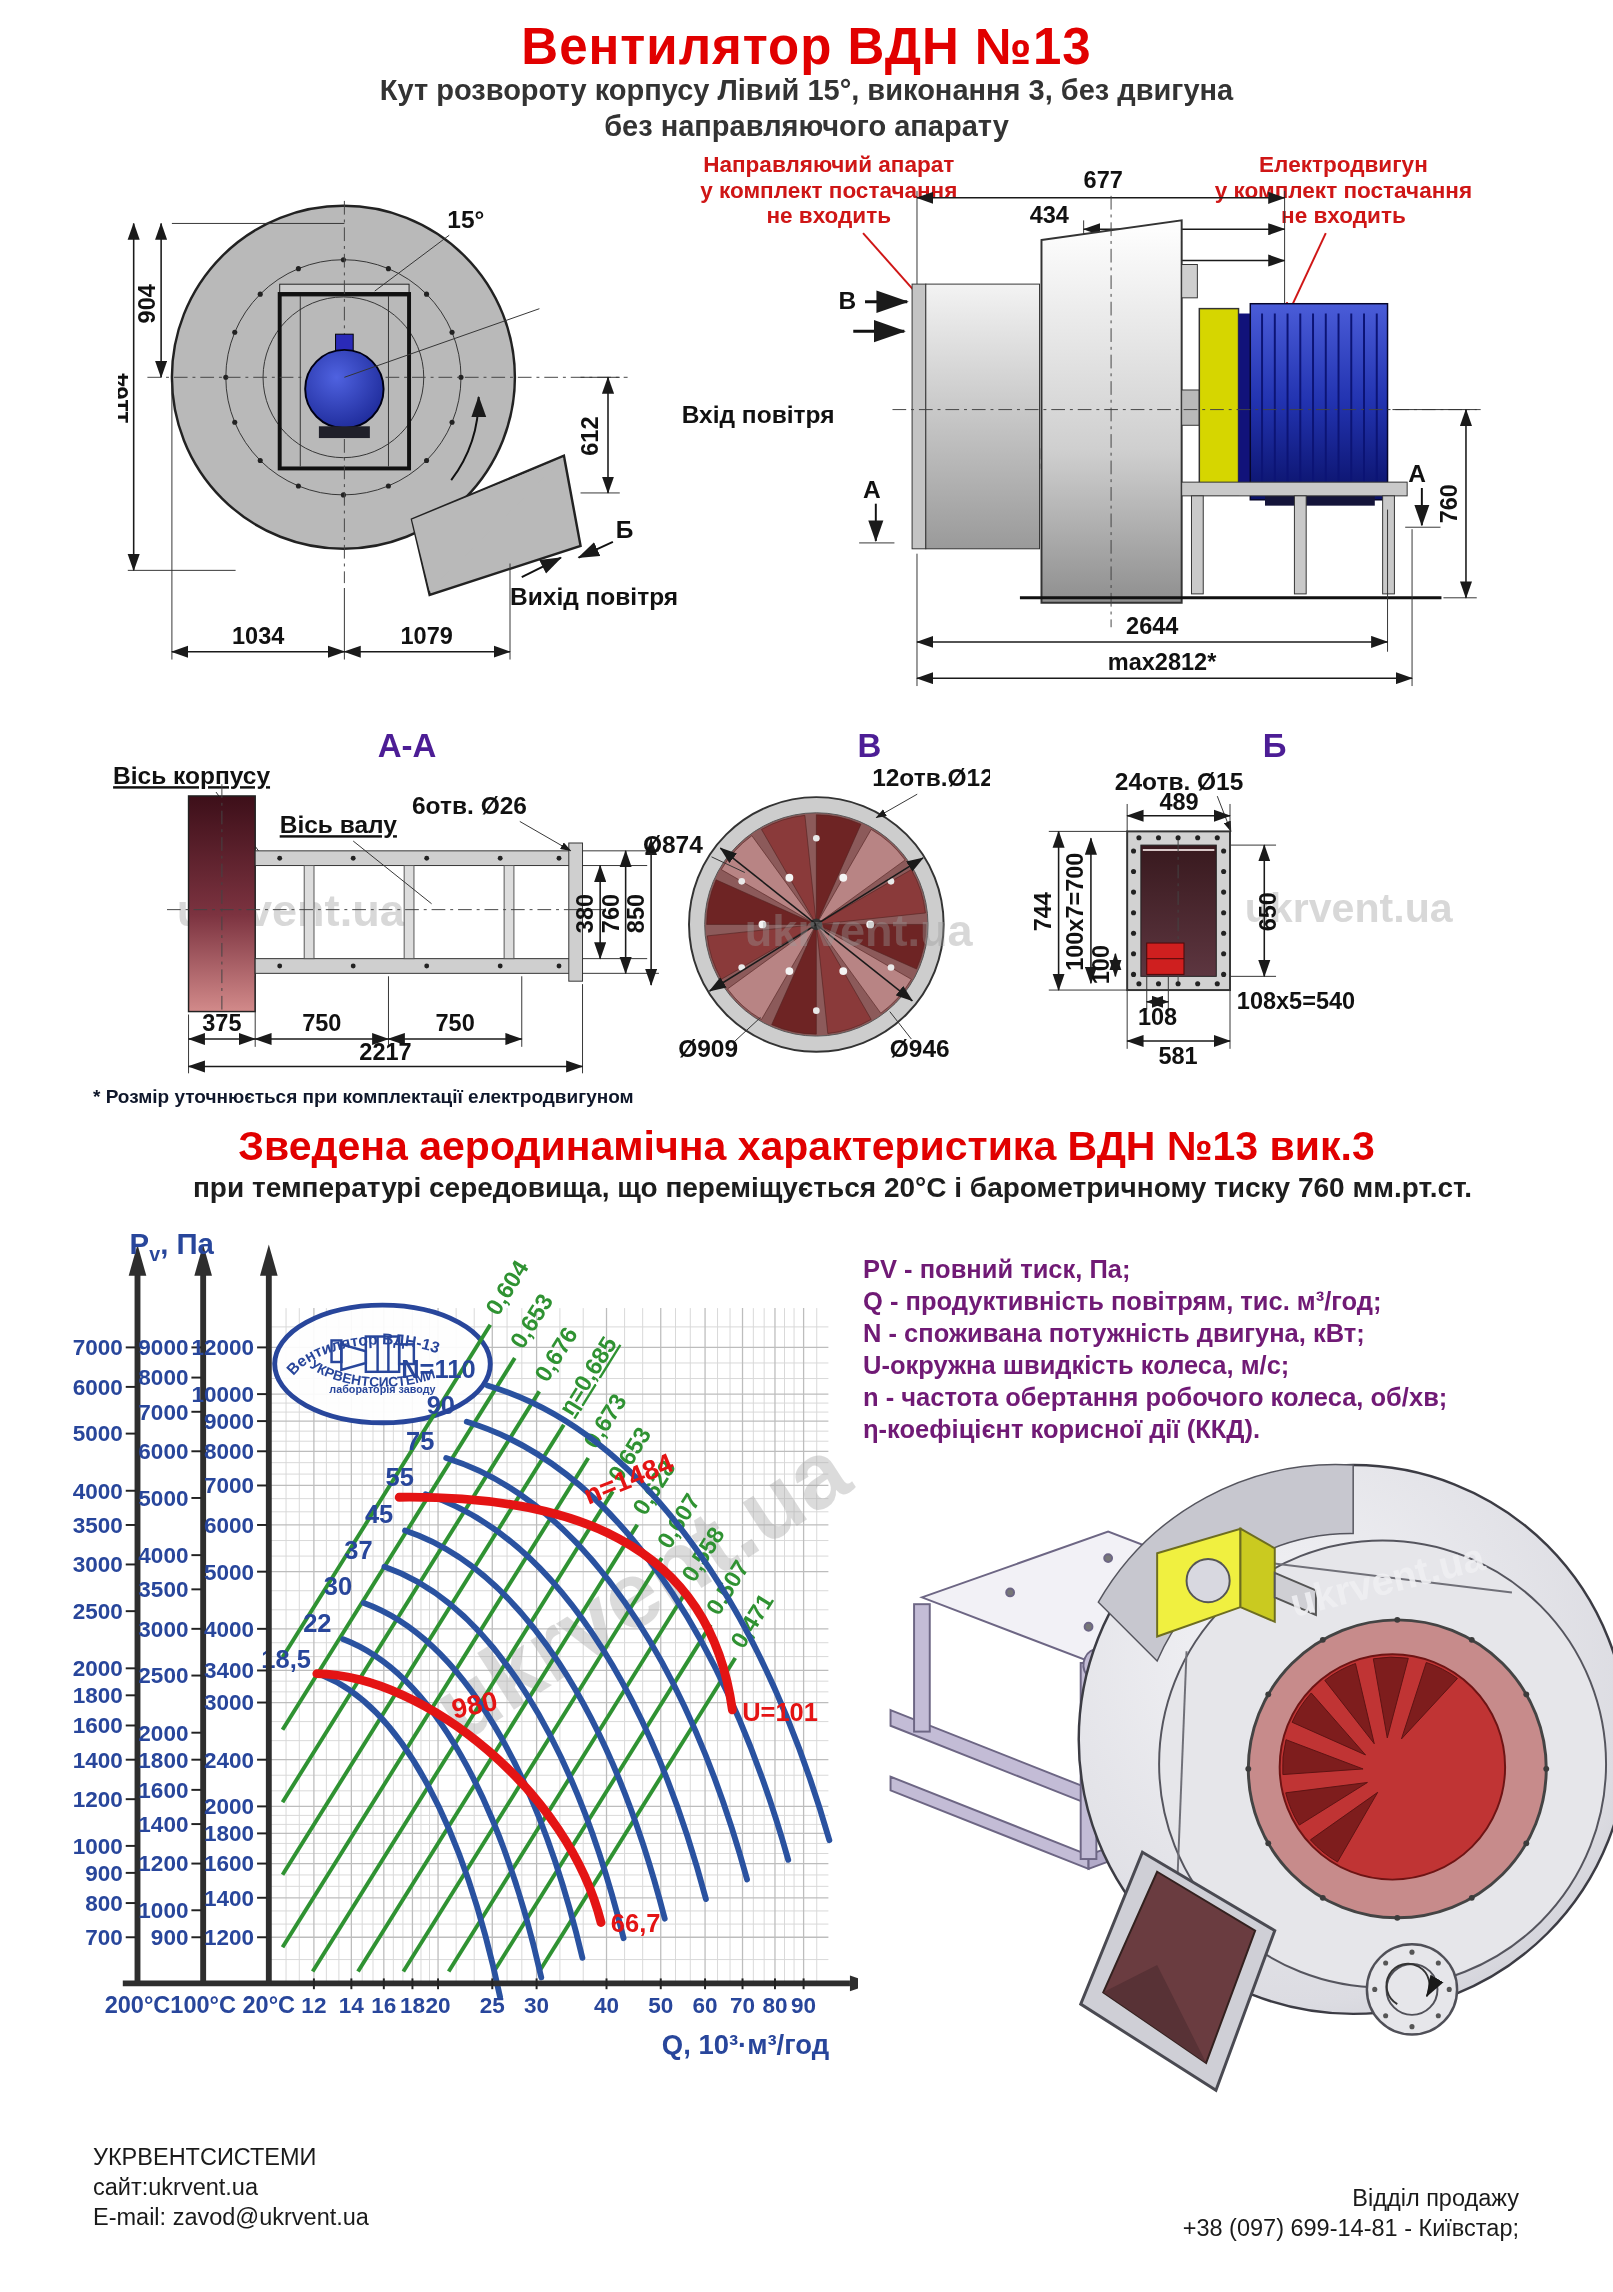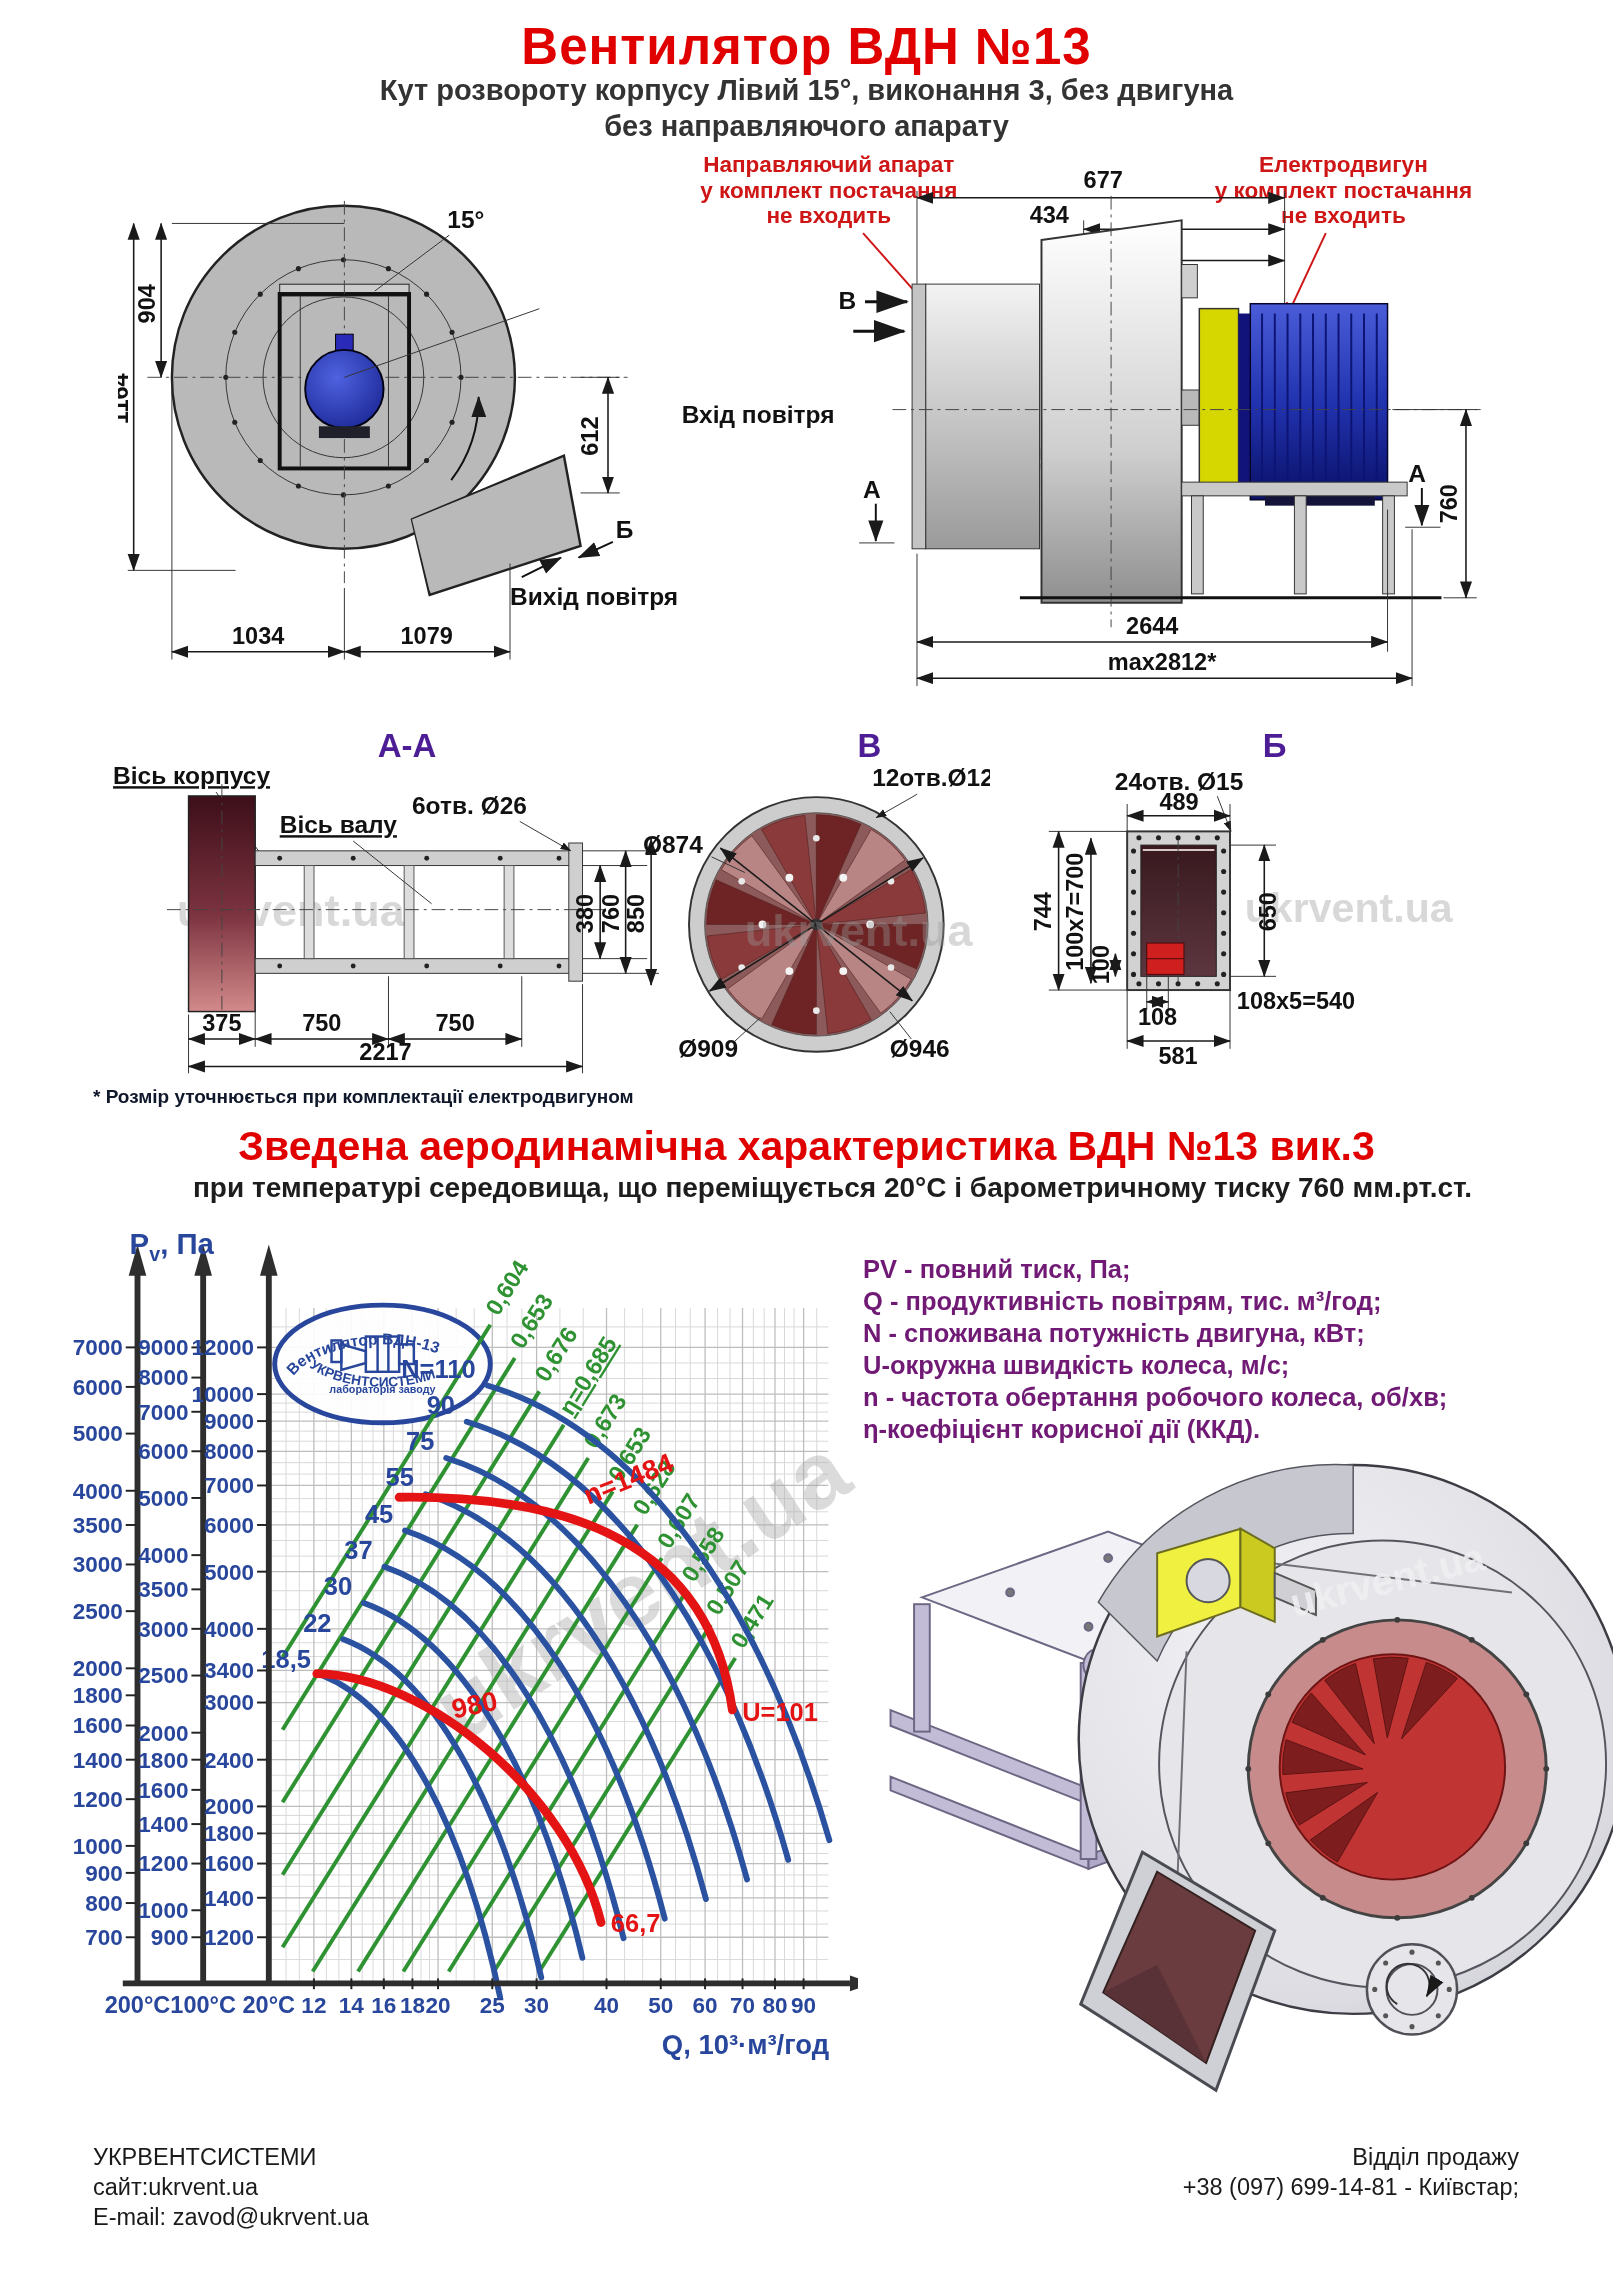--- a/index.html
+++ b/index.html
@@ -7,21 +7,21 @@
         font-family:"Liberation Sans", sans-serif;}
   .abs{position:absolute;}
   .ttl{width:100%;text-align:center;font-weight:bold;color:#e10000;font-size:51px;letter-spacing:1px;}
   .sub{width:100%;text-align:center;font-weight:bold;color:#333;font-size:29px;}
   .sec-title{font-weight:bold;color:#4c1d95;font-size:33px;}
   .footnote{font-weight:bold;color:#0f172a;font-size:19px;}
   .chart-head{width:100%;text-align:center;font-weight:bold;color:#e10000;font-size:41px;}
   .chart-sub{width:100%;text-align:center;font-weight:bold;color:#1d1d1d;font-size:28px;}
   .legend{color:#701a75;font-weight:bold;font-size:25.5px;line-height:32px;}
   .footer{font-size:23.5px;color:#1a1a1a;line-height:30px;}
-  .footer.r{text-align:right;}
+  .footer.r{text-align:right;margin-top:41px;}
   svg text{font-family:"Liberation Sans", sans-serif;}
   .dimtxt{font-size:24px;font-weight:bold;fill:#111;}
   .lbltxt{font-size:25px;font-weight:bold;fill:#111;}
   .redtxt{font-size:23px;font-weight:bold;fill:#cf1616;}
   .wm{font-weight:bold;fill:#9a9a9a;opacity:.38;}
   .thin{stroke:#333;stroke-width:1;}
   .dim{stroke:#1a1a1a;stroke-width:1.6;}
   .cl{stroke:#444;stroke-width:1;stroke-dasharray:14 5 3 5;}
 </style>
 </head>

